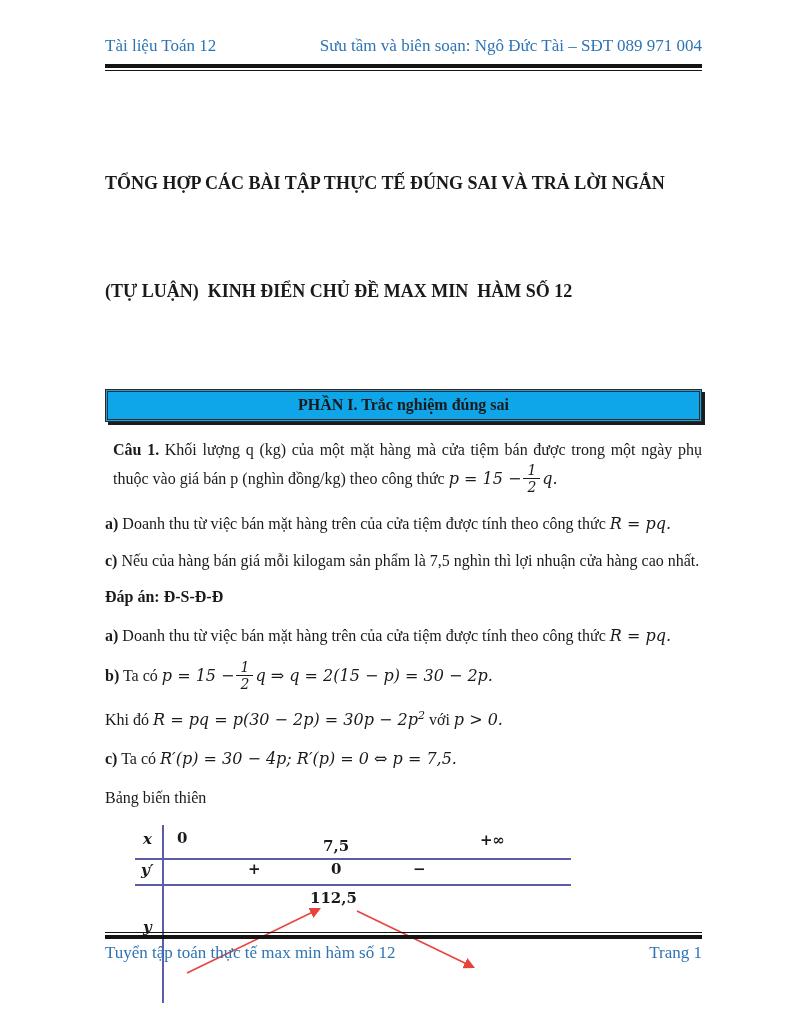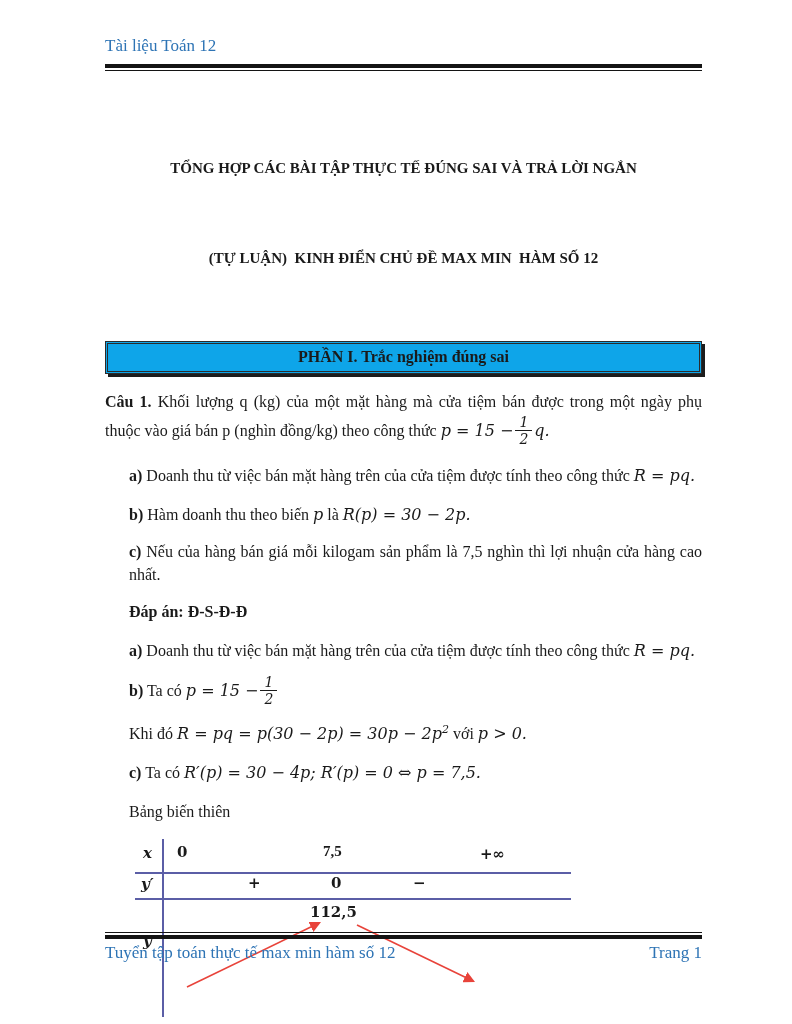--- a/index.html
+++ b/index.html
@@ -9,30 +9,30 @@
   }
   .content{position:absolute;left:105px;width:597px;top:0;}
 
   
   .hdr{display:flex;justify-content:space-between;align-items:baseline;
        padding-top:36px;font-size:17px;color:#2E74B5;}
   .rule-thick-thin{margin-top:8px;height:2px;border-top:4px solid #141414;border-bottom:1px solid #141414;}
   .rule-thin-thick{height:2px;border-top:1px solid #141414;border-bottom:4px solid #141414;}
 
   
-  .title{margin-top:22px;text-align:center;font-weight:bold;font-size:15px;line-height:2;white-space:pre-wrap;}
+  .title{margin-top:22px;text-align:left;font-weight:bold;font-size:18px;line-height:2;white-space:pre-wrap;}
 
   
   .secbox-outer{margin-top:8px;border:1px solid #2b2b2b;padding:1px;box-shadow:3px 3px 0 0 #1c1c1c;background:#0ea5e9;}
   .secbox-inner{border:1px solid #2b2b2b;text-align:center;font-weight:bold;font-size:16px;padding:4px 0 5px;}
 
   
   .para{font-size:16px;line-height:1.75;margin:0 0 13px;text-align:justify;}
-  .para.first{margin-top:14px;}
-  .tight{margin-bottom:11px;margin-left:24px;}
+  .para.first{margin-top:14px;margin-left:8px;}
+  .tight{margin-bottom:11px;}
   b.lbl{font-weight:bold;}
   .math{font-family:"DejaVu Serif", serif;font-style:italic;white-space:pre-wrap;}
   sup.math-sup{font-size:11px;font-style:italic;font-family:"DejaVu Serif", serif;}
 
   .frac{display:inline-block;vertical-align:middle;text-align:center;
         font-size:14px;line-height:1.15;font-style:italic;font-family:"DejaVu Serif", serif;
         margin:0 2px;position:relative;top:-2px;}
   .frac .num{display:block;border-bottom:1px solid #1a1a1a;padding:0 4px;}
   .frac .den{display:block;}
 
@@ -50,62 +50,62 @@
   .footer .txt{display:flex;justify-content:space-between;align-items:baseline;
                font-size:17px;color:#2E74B5;margin-top:4px;}
 </style>
 </head>
 <body>
 
 <div class="content">
 
   <div class="hdr">
     <span>Tài liệu Toán 12</span>
+    <span>Sưu tầm và biên soạn: Ngô Đức Tài – SĐT 089 971 004</span>
   </div>
   <div class="rule-thick-thin"></div>
 
   <div class="title">
     <div>TỔNG HỢP CÁC BÀI TẬP THỰC TẾ ĐÚNG SAI VÀ TRẢ LỜI NGẮN</div>
     <div>(TỰ LUẬN)  KINH ĐIỂN CHỦ ĐỀ MAX MIN  HÀM SỐ 12</div>
   </div>
 
   <div class="secbox-outer">
     <div class="secbox-inner">PHẦN I. Trắc nghiệm đúng sai</div>
   </div>
 
   <p class="para first"><b class="lbl">Câu 1.</b><span> Khối lượng q (kg) của một mặt hàng mà cửa tiệm bán được trong một ngày phụ thuộc vào giá bán p (nghìn đồng/kg) theo công thức </span><span class="math">p = 15 −</span><span class="frac"><span class="num">1</span><span class="den">2</span></span><span class="math">q.</span></p>
 
   <p class="para tight"><b class="lbl">a)</b><span> Doanh thu từ việc bán mặt hàng trên của cửa tiệm được tính theo công thức </span><span class="math">R = pq.</span></p>
 
-  <p class="para tight"><b class="lbl">b)</b><span> Hàm doanh thu theo biến </span><span class="math">p</span><span> là </span><span class="math">R(p) = 30 − 2p.</span></p>
 
   <p class="para tight" style="line-height:1.45;"><b class="lbl">c)</b><span> Nếu của hàng bán giá mỗi kilogam sản phẩm là 7,5 nghìn thì lợi nhuận cửa hàng cao nhất.</span></p>
 
 
   <p class="para tight"><b class="lbl">Đáp án: Đ-S-Đ-Đ</b></p>
 
 
   <p class="para tight"><b class="lbl">a)</b><span> Doanh thu từ việc bán mặt hàng trên của cửa tiệm được tính theo công thức </span><span class="math">R = pq.</span></p>
 
-  <p class="para tight"><b class="lbl">b)</b><span> Ta có </span><span class="math">p = 15 −</span><span class="frac"><span class="num">1</span><span class="den">2</span></span></p>
+  <p class="para tight"><b class="lbl">b)</b><span> Ta có </span><span class="math">p = 15 −</span><span class="frac"><span class="num">1</span><span class="den">2</span></span><span class="math">q ⇒ q = 2(15 − p) = 30 − 2p.</span></p>
 
   <p class="para tight"><span>Khi đó </span><span class="math">R = pq = p(30 − 2p) = 30p − 2p</span><sup class="math-sup">2</sup><span> với </span><span class="math">p &gt; 0.</span></p>
 
   <p class="para tight"><b class="lbl">c)</b><span>  Ta có </span><span class="math">R′(p) = 30 − 4p; R′(p) = 0 ⇔ p = 7,5.</span></p>
 
   <p class="para tight"><span>Bảng biến thiên</span></p>
 
   <div class="bbt">
     <div class="vline"></div>
     <div class="hline" style="top:35px;"></div>
     <div class="hline" style="top:61px;"></div>
 
     <span class="lab" style="left:8px;top:7px;">x</span>
     <span class="val" style="left:42px;top:6px;">0</span>
-    <span class="val" style="left:188px;top:6px;font-family:Liberation Serif, serif;">7,5</span>
+    <span class="val" style="left:188px;top:14px;">7,5</span>
     <span class="val" style="left:345px;top:8px;">+∞</span>
 
     <span class="lab" style="left:6px;top:38px;">y′</span>
     <span class="val" style="left:113px;top:37px;">+</span>
     <span class="val" style="left:196px;top:37px;">0</span>
     <span class="val" style="left:278px;top:37px;">−</span>
 
     <span class="lab" style="left:8px;top:95px;">y</span>
     <span class="val" style="left:175px;top:66px;">112,5</span>
 

